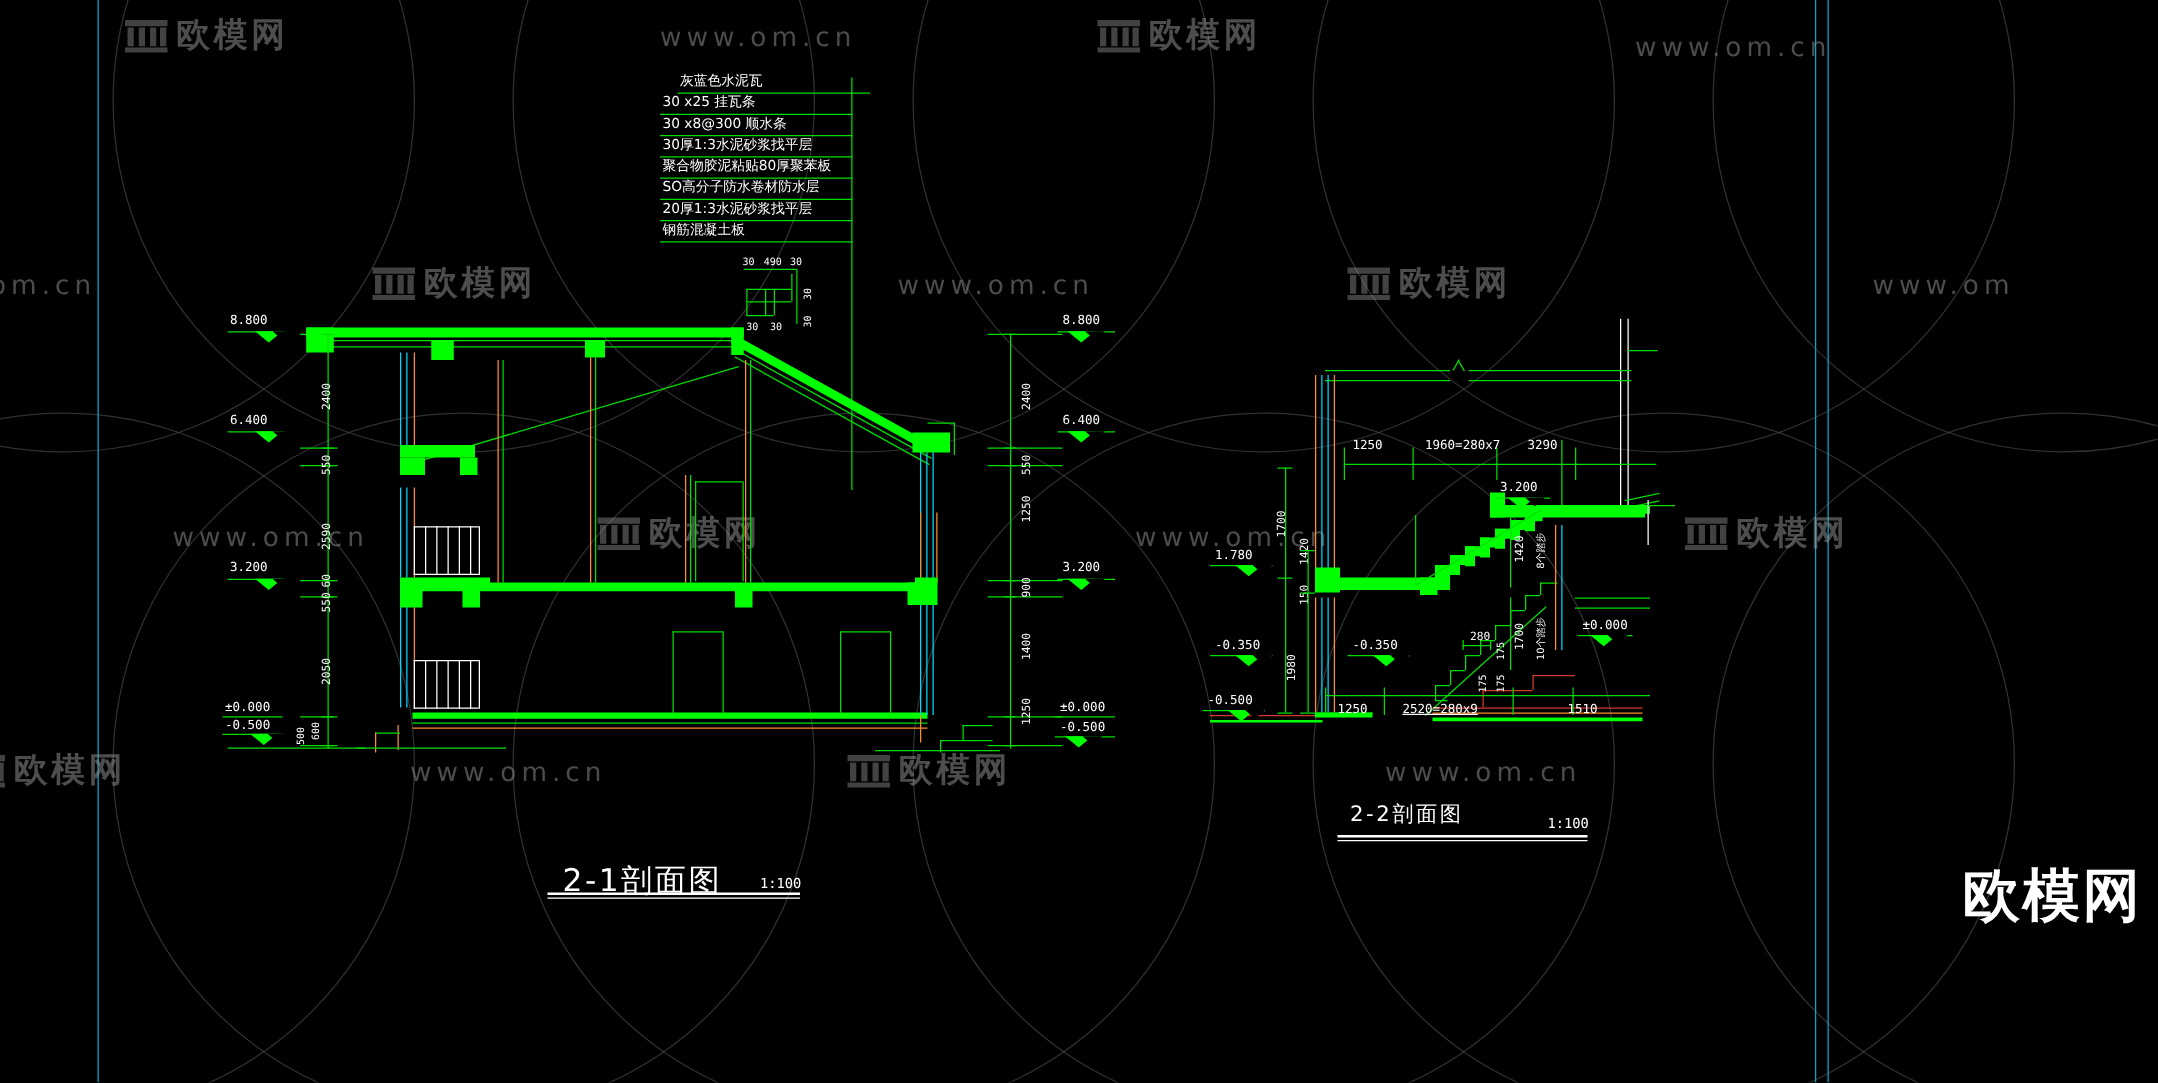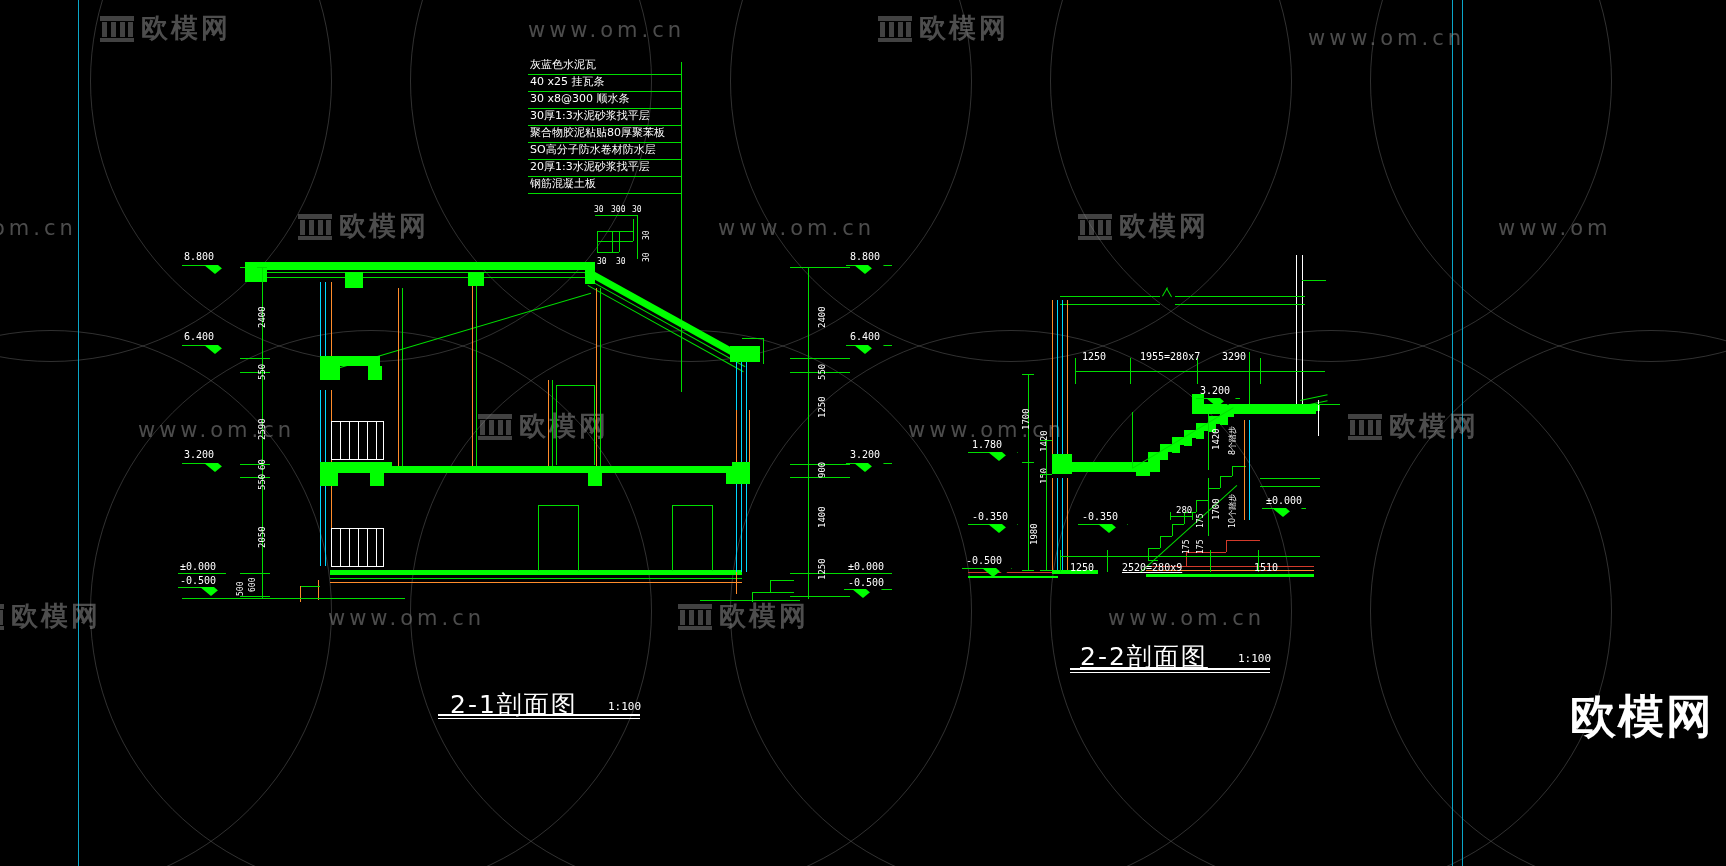--- a/index.html
+++ b/index.html
@@ -108,26 +108,26 @@
   <div class="wm wm-cn" style="left:-30px;top:598px;">
     <span class="wm-ico"><i class="r"></i><i class="b"></i><i class="c" style="left:28px"></i></span><span>欧模网</span>
   </div>
   <div class="wm wm-url" style="left:328px;top:606px;">www.om.cn</div>
   <div class="wm wm-cn" style="left:678px;top:598px;">
     <span class="wm-ico"><i class="r"></i><i class="b"></i><i class="c" style="left:2px"></i><i class="c" style="left:11px"></i><i class="c" style="left:20px"></i><i class="c" style="left:28px"></i></span><span>欧模网</span>
   </div>
   <div class="wm wm-url" style="left:1108px;top:606px;">www.om.cn</div>
 
   <div id="roof-note" style="position: absolute; left: 528px; top: 60px;">
-      <div style="position: absolute; left: 0px; top: 0px; width: 154px; height: 16px; text-align: center;">
+      <div style="position: absolute; left: 14px; top: 0px; width: 154px; height: 16px; text-align: center;">
         <span class="txt cjk" style="left: 2px; top: 0px; font-size: 11px; color: rgb(255, 255, 255);">灰蓝色水泥瓦</span>
         <div class="gl" style="left: 0px; top: 14px; width: 154px; height: 1px;"></div>
       </div>
       <div style="position: absolute; left: 0px; top: 17px; width: 154px; height: 16px;">
-        <span class="txt cjk" style="left: 2px; top: 0px; font-size: 11px; color: rgb(255, 255, 255);">40 x25 挂瓦条</span>
+        <span class="txt cjk" style="left: 2px; top: 0px; font-size: 11px; color: rgb(255, 255, 255);">30 x25 挂瓦条</span>
         <div class="gl" style="left: 0px; top: 14px; width: 154px; height: 1px;"></div>
       </div>
       <div style="position: absolute; left: 0px; top: 34px; width: 154px; height: 16px;">
         <span class="txt cjk" style="left: 2px; top: 0px; font-size: 11px; color: rgb(255, 255, 255);">30 x8@300 顺水条</span>
         <div class="gl" style="left: 0px; top: 14px; width: 154px; height: 1px;"></div>
       </div>
       <div style="position: absolute; left: 0px; top: 51px; width: 154px; height: 16px;">
         <span class="txt cjk" style="left: 2px; top: 0px; font-size: 11px; color: rgb(255, 255, 255);">30厚1:3水泥砂浆找平层</span>
         <div class="gl" style="left: 0px; top: 14px; width: 154px; height: 1px;"></div>
       </div>
@@ -156,21 +156,21 @@
     <div class="gl" style="left:597px;top:241px;width:36px;height:1px;"></div>
     <div class="gl" style="left:597px;top:252px;width:22px;height:1px;"></div>
     <div class="gl" style="left:597px;top:231px;width:1px;height:21px;"></div>
     <div class="gl" style="left:612px;top:231px;width:1px;height:21px;"></div>
     <div class="gl" style="left:619px;top:231px;width:1px;height:21px;"></div>
     <div class="gl" style="left:633px;top:219px;width:1px;height:22px;"></div>
 
     <div class="gl" style="left:595px;top:215px;width:42px;height:1px;"></div>
     <div class="gl" style="left:637px;top:215px;width:1px;height:44px;"></div>
     <div class="txt" style="left:594px;top:205px;font-size:8px;">30</div>
-    <div class="txt" style="left:611px;top:205px;font-size:8px;">300</div>
+    <div class="txt" style="left:611px;top:205px;font-size:8px;">490</div>
     <div class="txt" style="left:632px;top:205px;font-size:8px;">30</div>
     <div class="txtv" style="left:642px;top:240px;font-size:8px;">30</div>
     <div class="txtv" style="left:642px;top:262px;font-size:8px;">30</div>
     <div class="txt" style="left:597px;top:257px;font-size:8px;">30</div>
     <div class="txt" style="left:616px;top:257px;font-size:8px;">30</div>
   </div>
 
   <div>
 
     <div class="gl" style="left:240px;top:267px;width:30px;height:1px;"></div>
@@ -507,21 +507,21 @@
 
     <div class="wt" style="left:1318px;top:400px;width:1px;height:36px;"></div>
     <div class="gl" style="left:1318px;top:404px;width:22px;height:1px;"></div>
 
     <div class="gl" style="left:1075px;top:371px;width:250px;height:1px;"></div>
     <div class="gl" style="left:1075px;top:358px;width:1px;height:26px;"></div>
     <div class="gl" style="left:1130px;top:358px;width:1px;height:26px;"></div>
     <div class="gl" style="left:1197px;top:358px;width:1px;height:26px;"></div>
     <div class="gl" style="left:1260px;top:358px;width:1px;height:26px;"></div>
     <div class="txt" style="left:1082px;top:352px;font-size:10px;">1250</div>
-    <div class="txt" style="left:1140px;top:352px;font-size:10px;">1955=280x7</div>
+    <div class="txt" style="left:1140px;top:352px;font-size:10px;">1960=280x7</div>
     <div class="txt" style="left:1222px;top:352px;font-size:10px;">3290</div>
 
     <div class="gl" style="left:1060px;top:556px;width:260px;height:1px;"></div>
     <div class="gl" style="left:1060px;top:550px;width:1px;height:22px;"></div>
     <div class="gl" style="left:1107px;top:550px;width:1px;height:22px;"></div>
     <div class="gl" style="left:1210px;top:550px;width:1px;height:22px;"></div>
     <div class="gl" style="left:1258px;top:550px;width:1px;height:22px;"></div>
     <div class="txt" style="left:1070px;top:563px;font-size:10px;">1250</div>
     <div class="txt" style="left:1122px;top:563px;font-size:10px;text-decoration:underline;">2520=280x9</div>
     <div class="txt" style="left:1254px;top:563px;font-size:10px;">1510</div>
@@ -591,21 +591,21 @@
         </div>
     </div>
     <div style="position:absolute;left:962px;top:556px;">
       <div class="txt" style="left:4px;top:0;">-0.500</div>
       <div class="gl" style="left:0;top:12px;width:50px;height:1px;"></div>
       <div class="lvtri" style="left:20px;top:12px;">
           <div class="lvtri-in"></div>
         </div>
     </div>
 
-    <div class="title" style="left:1080px;top:640px;font-size:25px;letter-spacing:2px;text-decoration:underline;">2-2剖面图</div>
+    <div class="title" style="left:1080px;top:640px;font-size:17px;letter-spacing:2px;">2-2剖面图</div>
     <div class="txt" style="left:1238px;top:654px;font-size:11px;">1:100</div>
     <div class="wt" style="left:1070px;top:668px;width:200px;height:2px;"></div>
     <div class="wt" style="left:1070px;top:672px;width:200px;height:1px;"></div>
   </div>
 
   <div class="logo">欧模网</div>
 
 </div>
 
 </body></html>

